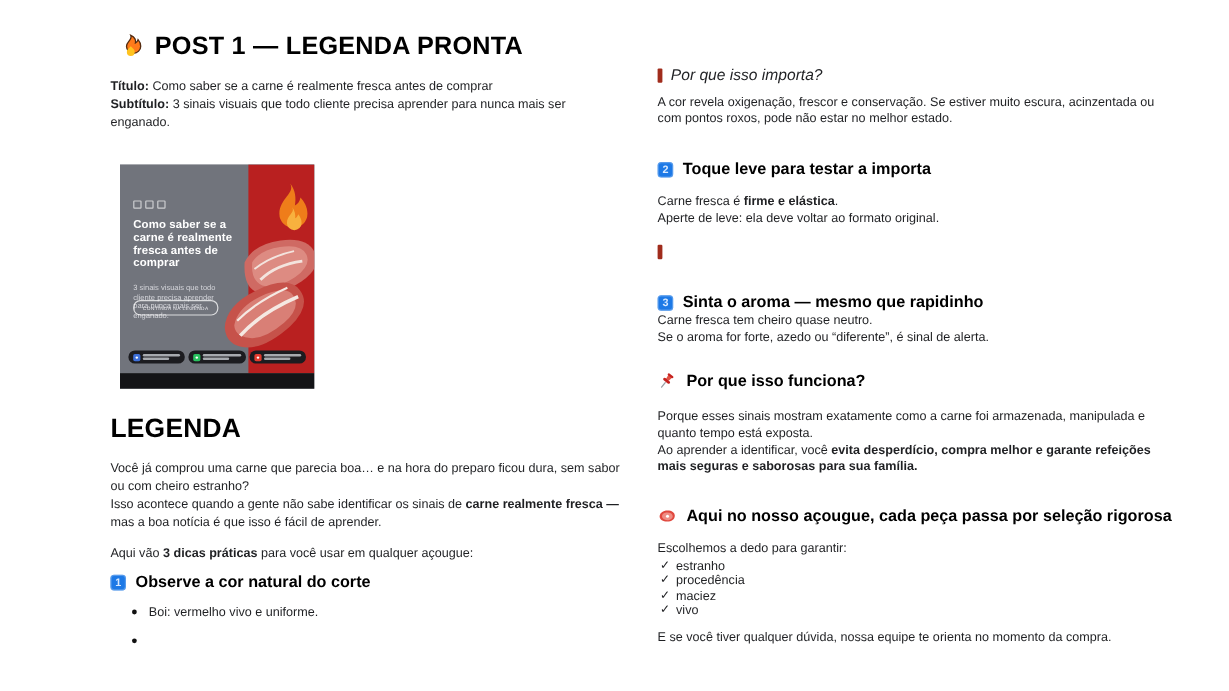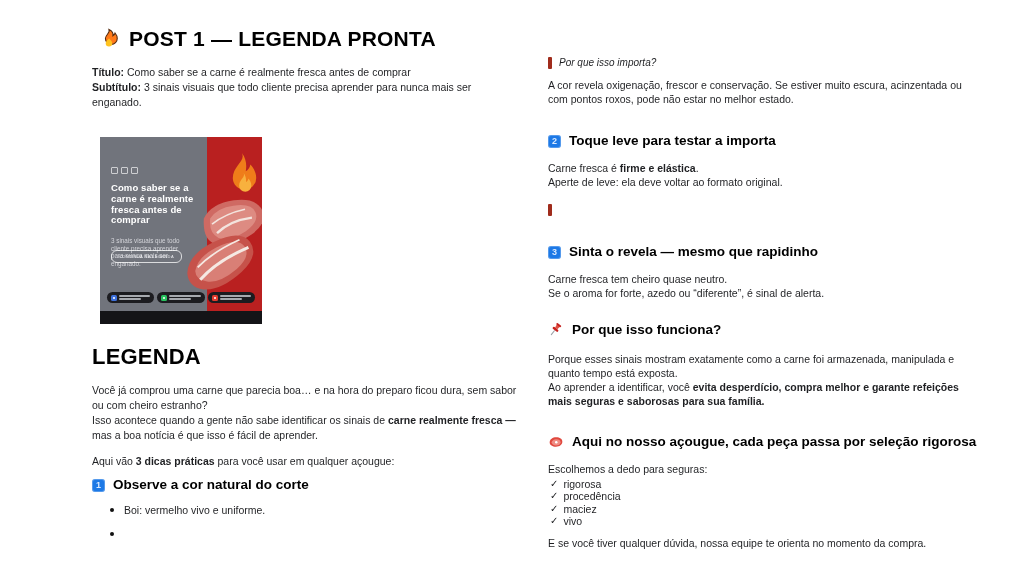--- a/index.html
+++ b/index.html
@@ -17,21 +17,21 @@
      display:flex;align-items:center;gap:8px;}
 
   .body{margin:0;font-size:10.5px;line-height:15px;white-space:pre-wrap;}
   .col-right .body{line-height:14px;}
 
   .keycap{display:inline-flex;align-items:center;justify-content:center;flex:0 0 auto;
     width:13px;height:13px;border-radius:3px;background:#1d79e6;color:#d8e9ff;
     font-size:9px;font-weight:bold;box-shadow:inset 0 0 0 1px rgba(255,255,255,.25);}
   .quote{display:flex;align-items:flex-start;gap:7px;}
   .qbar{flex:0 0 auto;width:4px;height:12px;margin-top:1px;border-radius:1px;background:#a02c1c;}
-  .qtext{font-style:italic;font-size:10px;line-height:14px;color:#1f2023;}
+  .qtext{font-style:italic;font-size:13px;line-height:14px;color:#1f2023;}
 
   .bullet-row{display:flex;gap:10px;margin:0 0 9px 18px;font-size:10.5px;line-height:15px;}
   .dot{flex:0 0 auto;width:4px;height:4px;border-radius:50%;background:#111;margin-top:5px;}
 
   .check-row{display:flex;gap:5px;padding-left:2px;font-size:10.5px;line-height:12.4px;}
   .check{font-size:10px;}
 
   
   .thumb{position:relative;margin:27px 0 0 8px;width:162px;height:187px;background:#71747c;overflow:hidden;}
   .t-red{position:absolute;top:0;right:0;width:55px;height:174px;background:#b92020;}
@@ -61,21 +61,21 @@
   .mt-meta{margin-top:13px;}
   .mt-intro{margin-top:13px;}
   .mt-lead{margin-top:11px;}
   .mt-h3-left{margin-top:8px;margin-bottom:10px;}
   .mt-q1{margin-top:56px;}
   .mt-p1{margin-top:8px;}
   .mt-h3a{margin-top:27px;}
   .mt-pa{margin-top:12px;}
   .mt-q2{margin-top:14px;}
   .mt-h3b{margin-top:28px;}
-  .mt-pb{margin-top:12px;}
+  .mt-pb{margin-top:0;}
   .mt-hpin{margin-top:22px;}
   .mt-pwhy{margin-top:14px;}
   .mt-hsteak{margin-top:26px;}
   .mt-lead2{margin-top:12px;margin-bottom:2px;}
   .mt-closing{margin-top:8px;}
   .icon16{width:16px;height:16px;flex:0 0 auto;}
 </style>
 </head>
 <body>
 
@@ -197,21 +197,21 @@
     </h3>
     <p class="body mt-pa"><span>Carne fresca é </span><span style="font-weight: bold;">firme e elástica</span><span>.
 Aperte de leve: ela deve voltar ao formato original.</span></p>
 
     <div class="quote mt-q2">
       <span class="qbar"></span>
     </div>
 
     <h3 class="mt-h3b">
       <span class="keycap">3</span>
-      <span>Sinta o revela — mesmo que rapidinho</span>
+      <span>Sinta o aroma — mesmo que rapidinho</span>
     </h3>
     <p class="body mt-pb">Carne fresca tem cheiro quase neutro.
 Se o aroma for forte, azedo ou “diferente”, é sinal de alerta.</p>
 
     <h3 class="mt-hpin">
       <span class="icon16">
         <svg viewBox="0 0 24 24" width="16" height="16">
           <g transform="rotate(38 12 10)">
             <rect x="11.2" y="13.2" width="1.6" height="9" rx="0.8" fill="#9aa0a6"></rect>
             <path d="M9 3.5h6l-.9 6H9.9z" fill="#e25143"></path>
@@ -230,26 +230,26 @@
     <h3 class="mt-hsteak">
       <span class="icon16">
         <svg viewBox="0 0 24 24" width="16" height="16">
           <path d="M2.5 12.6C2.5 8 7 5 12.3 5c5.4 0 9.2 2.6 9.2 6.6 0 4.4-4.2 7.4-9.6 7.4-5.2 0-9.4-2.5-9.4-6.4z" fill="#e0483e"></path>
           <path d="M5.5 12.4c0-2.7 3-4.7 6.8-4.7 3.9 0 6.6 1.8 6.6 4.5 0 2.9-3 5-6.9 5-3.7 0-6.5-1.9-6.5-4.8z" fill="#ef8d84"></path>
           <circle cx="12.4" cy="12.3" r="1.9" fill="#ffffff"></circle>
         </svg>
       </span>
       <span>Aqui no nosso açougue, cada peça passa por seleção rigorosa</span>
     </h3>
-    <p class="body mt-lead2">Escolhemos a dedo para seguras:</p>
+    <p class="body mt-lead2">Escolhemos a dedo para garantir:</p>
 
     <div>
       <div class="check-row">
         <span class="check">✓</span>
-        <span>rigorosa</span>
+        <span>estranho</span>
       </div>
       <div class="check-row">
         <span class="check">✓</span>
         <span>procedência</span>
       </div>
       <div class="check-row">
         <span class="check">✓</span>
         <span>maciez</span>
       </div>
       <div class="check-row">

